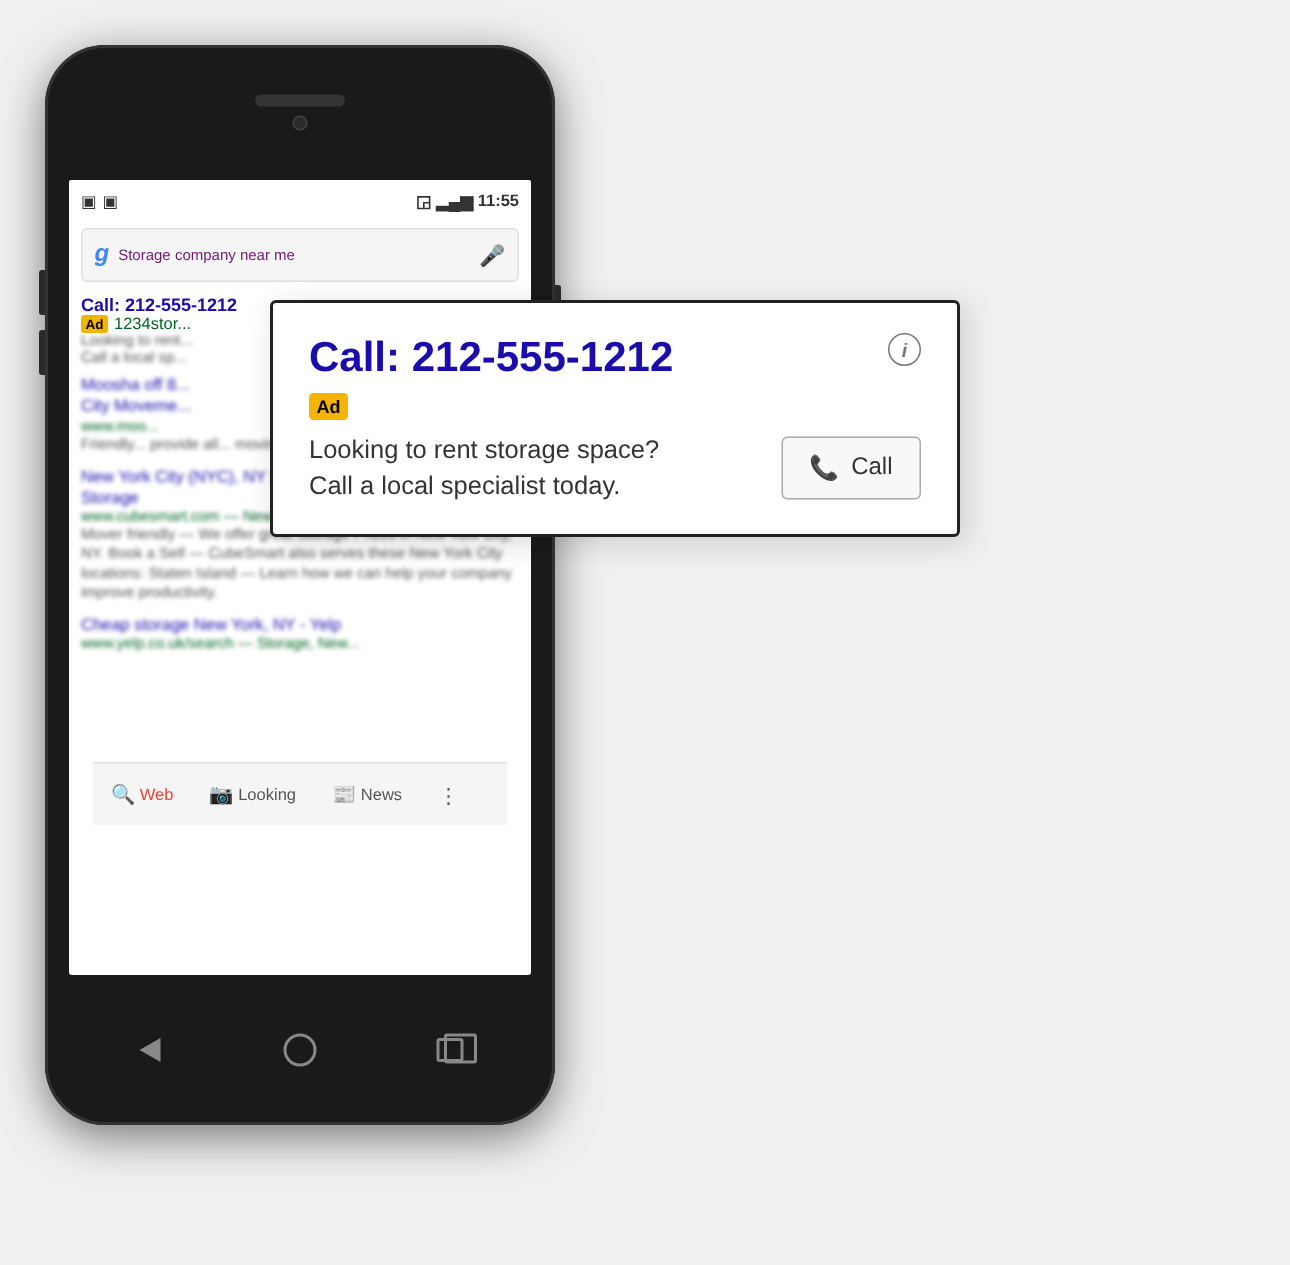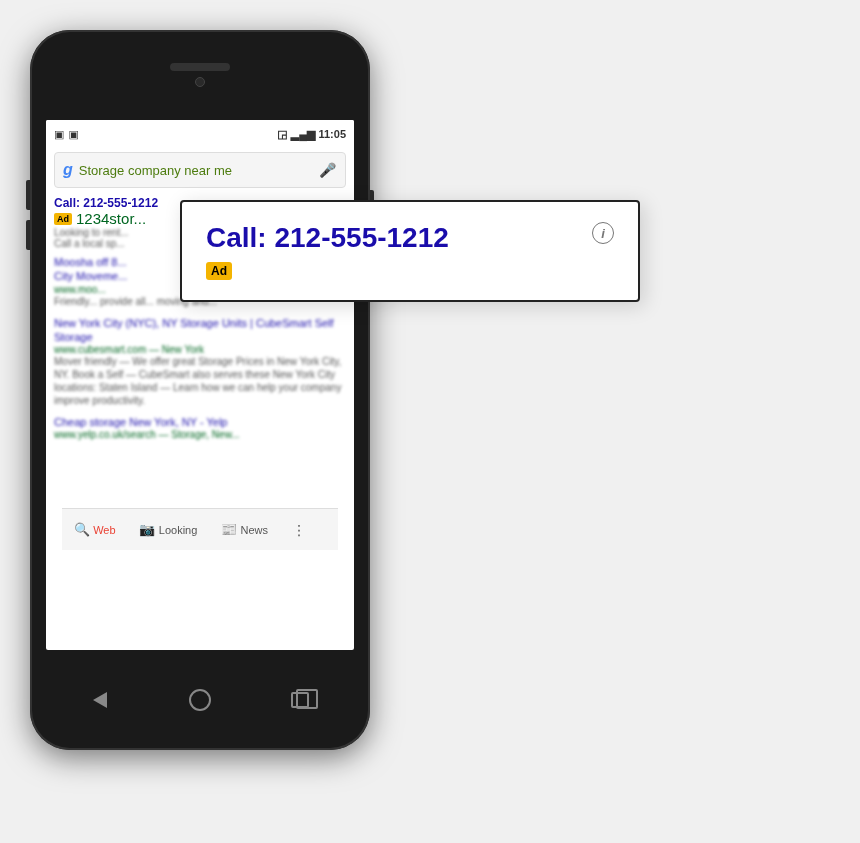--- a/index.html
+++ b/index.html
@@ -117,22 +117,22 @@
 
     .google-g {
       font-size: 16px;
       color: #4285f4;
       font-style: italic;
       font-weight: bold;
     }
 
     .search-text {
       flex: 1;
-      font-size: 13px;
-      color: #4d7c0f;
+      font-size: 10px;
+      color: #701a75;
     }
 
     .mic-icon {
       color: #555;
       font-size: 14px;
     }
 
     
     .content-area {
       padding: 4px 8px;
@@ -159,21 +159,21 @@
       background: #f4b400;
       color: #000;
       font-size: 9px;
       font-weight: bold;
       padding: 1px 3px;
       border-radius: 2px;
     }
 
     .ad-site-small {
       color: #006621;
-      font-size: 15px;
+      font-size: 11px;
     }
 
     .ad-desc-small {
       color: #555;
       font-size: 10px;
       filter: blur(1.5px);
     }
 
     .result-organic {
       margin-bottom: 8px;
@@ -437,21 +437,21 @@
     <div class="phone-screen">
 
       <div class="status-bar">
         <div class="status-left">
           <span>▣</span>
           <span>▣</span>
         </div>
         <div class="status-right">
           <span>◲</span>
           <span>▂▄▆</span>
-          <span>11:05</span>
+          <span>11:55</span>
         </div>
       </div>
 
       <div class="search-bar">
         <span class="google-g">g</span>
         <span class="search-text">Storage company near me</span>
         <span class="mic-icon">🎤</span>
       </div>
 
       <div class="content-area">
@@ -525,16 +525,26 @@
       <span class="popup-phone-number">Call: 212-555-1212</span>
       <div class="info-icon">
         <span>i</span>
       </div>
     </div>
 
     <div class="popup-ad-row">
       <span class="popup-ad-badge">Ad</span>
     </div>
 
+    <div class="popup-bottom-row">
+      <div class="popup-desc">
+        <span>Looking to rent storage space?</span><br>
+        <span>Call a local specialist today.</span>
+      </div>
+      <div class="call-button">
+        <span class="call-phone-icon">📞</span>
+        <span>Call</span>
+      </div>
+    </div>
 
   </div>
 
 </div>
 
 </body></html>

